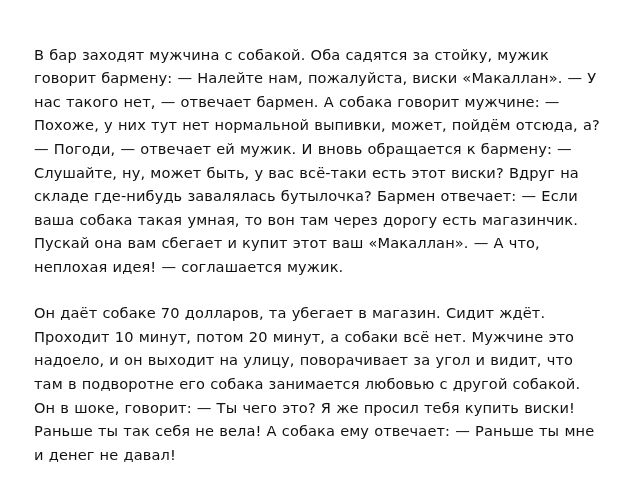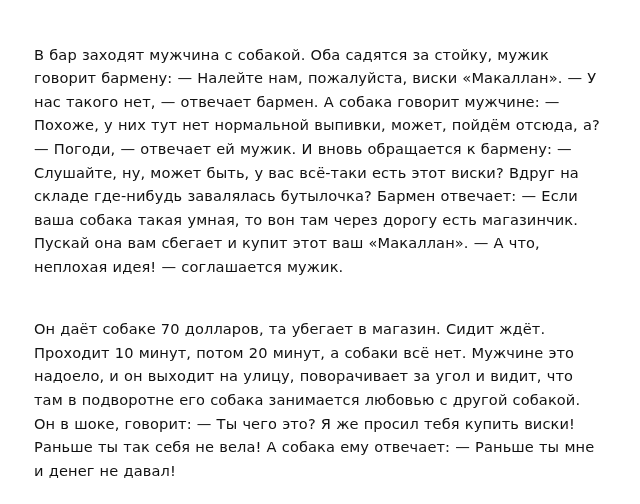--- a/index.html
+++ b/index.html
@@ -25,21 +25,21 @@
   .para {
     font-size: 14.6px;
     line-height: 23.6px;
     color: #111111;
     text-align: left;
     letter-spacing: 0.1px;
     word-spacing: 0.4px;
     font-weight: 500;
   }
   .para + .para {
-    margin-top: 24px;
+    margin-top: 8px;
   }
 </style>
 </head>
 <body>
 
 <div class="page">
   <p class="para">В бар заходят мужчина с собакой. Оба садятся за стойку, мужик говорит бармену: — Налейте нам, пожалуйста, виски «Макаллан». — У нас такого нет, — отвечает бармен. А собака говорит мужчине: — Похоже, у них тут нет нормальной выпивки, может, пойдём отсюда, а? — Погоди, — отвечает ей мужик. И вновь обращается к бармену: — Слушайте, ну, может быть, у вас всё-таки есть этот виски? Вдруг на складе где-нибудь завалялась бутылочка? Бармен отвечает: — Если ваша собака такая умная, то вон там через дорогу есть магазинчик. Пускай она вам сбегает и купит этот ваш «Макаллан». — А что, неплохая идея! — соглашается мужик.</p>
   <p class="para">Он даёт собаке 70 долларов, та убегает в магазин. Сидит ждёт. Проходит 10 минут, потом 20 минут, а собаки всё нет. Мужчине это надоело, и он выходит на улицу, поворачивает за угол и видит, что там в подворотне его собака занимается любовью с другой собакой. Он в шоке, говорит: — Ты чего это? Я же просил тебя купить виски! Раньше ты так себя не вела! А собака ему отвечает: — Раньше ты мне и денег не давал!</p>
 </div>
 

